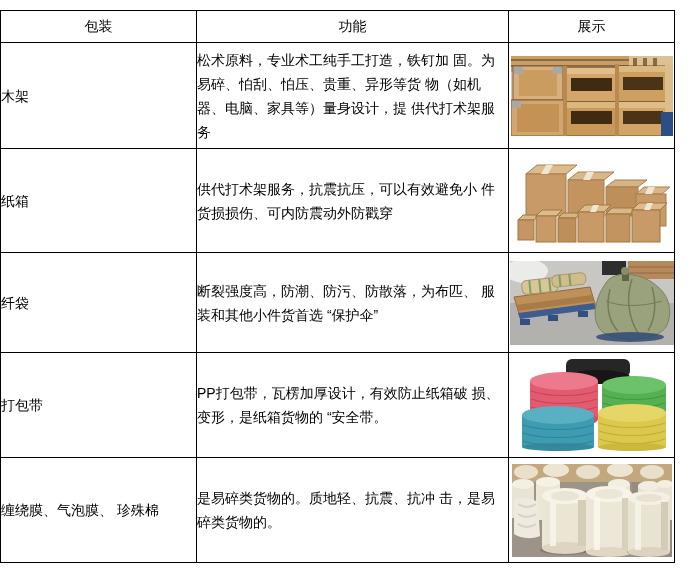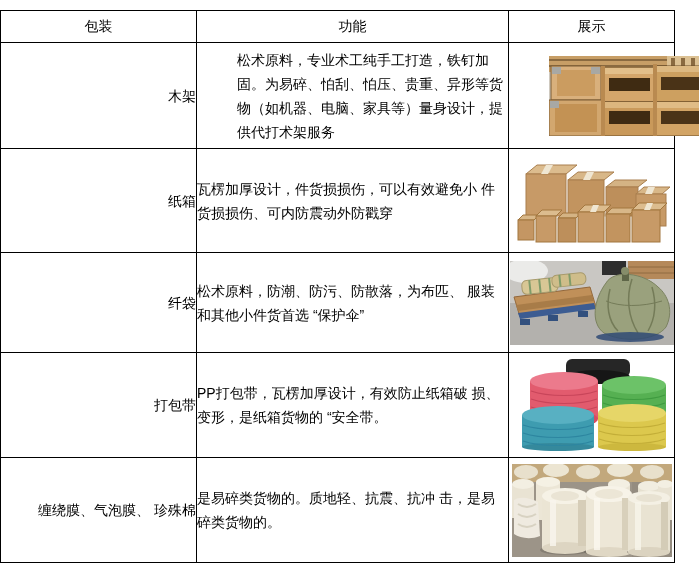--- a/index.html
+++ b/index.html
@@ -32,42 +32,42 @@
     font-weight: normal;
     padding: 0;
     box-sizing: border-box;
     background: #ffffff;
   }
   col.c-pack { width: 196px; }
   col.c-func { width: 312px; }
   col.c-show { width: 166px; }
   tr.hdr th { height: 32px; text-align: center; vertical-align: middle; }
   td.cell-pack {
-    text-align: right;
+    text-align: left;
     vertical-align: middle;
     padding: 0 6px;
     line-height: 22px;
   }
   td.cell-func {
     text-align: left;
     vertical-align: middle;
     padding: 2px 10px 2px 4px;
     line-height: 24px;
   }
   td.cell-show {
     text-align: center;
     vertical-align: middle;
   }
   .photo {
     display: inline-block;
     vertical-align: middle;
     line-height: 0;
   }
   .photo svg { display: block; }
-  tr.r0 td { height: 106px; padding-left: 40px; }
+  tr.r0 td { height: 106px; }
   tr.r1 td { height: 104px; }
   tr.r2 td { height: 100px; }
   tr.r3 td { height: 105px; }
   tr.r4 td { height: 105px; }
 </style>
 </head>
 <body>
 
 <div class="page">
   <table class="pack-table">
@@ -120,21 +120,21 @@
             <rect x="104" y="8" width="4" height="72" fill="#b98a50"></rect>
             <rect x="154" y="8" width="8" height="52" fill="#dcbd8c"></rect>
             <rect x="150" y="56" width="12" height="24" fill="#2c4d86"></rect>
           </svg>
         </span>
       </td>
     </tr>
 
     <tr class="r1">
       <td class="cell-pack">纸箱</td>
-      <td class="cell-func">瓦楞加厚设计，件货损损伤，可以有效避免小 件货损损伤、可内防震动外防戳穿</td>
+      <td class="cell-func">供代打术架服务，抗震抗压，可以有效避免小 件货损损伤、可内防震动外防戳穿</td>
       <td class="cell-show">
         <span class="photo">
           <svg width="164" height="94" viewBox="0 0 164 94">
             <rect width="164" height="94" fill="#ffffff"></rect>
             <g stroke="#a97f4e" stroke-width="1">
               <polygon points="16,20 27,11 67,11 56,20" fill="#dcbc8e"></polygon>
               <rect x="16" y="20" width="40" height="42" fill="#c79a67"></rect>
               <polygon points="36,11 43,11 38,20 31,20" fill="#efe6d2" stroke="none"></polygon>
               <polygon points="58,26 68,18 104,18 94,26" fill="#d8b788"></polygon>
               <rect x="58" y="26" width="36" height="36" fill="#c2945f"></rect>
@@ -161,21 +161,21 @@
               <rect x="122" y="56" width="28" height="32" fill="#c79a67"></rect>
               <polygon points="137,49 143,49 140,56 134,56" fill="#efe6d2" stroke="none"></polygon>
             </g>
           </svg>
         </span>
       </td>
     </tr>
 
     <tr class="r2">
       <td class="cell-pack">纤袋</td>
-      <td class="cell-func">松术原料，防潮、防污、防散落，为布匹、 服装和其他小件货首选 “保护伞”</td>
+      <td class="cell-func">断裂强度高，防潮、防污、防散落，为布匹、 服装和其他小件货首选 “保护伞”</td>
       <td class="cell-show">
         <span class="photo">
           <svg width="164" height="84" viewBox="0 0 164 84">
             <rect width="164" height="84" fill="#c9c7c3"></rect>
             <rect x="0" y="42" width="164" height="42" fill="#b3b1ad"></rect>
             <ellipse cx="16" cy="10" rx="22" ry="12" fill="#ebebe9"></ellipse>
             <rect x="118" y="0" width="46" height="18" fill="#b5895a"></rect>
             <line x1="118" y1="6" x2="164" y2="6" stroke="#8f6a40" stroke-width="1"></line>
             <line x1="118" y1="12" x2="164" y2="12" stroke="#8f6a40" stroke-width="1"></line>
             <rect x="92" y="0" width="24" height="14" fill="#2e2e2e"></rect>

